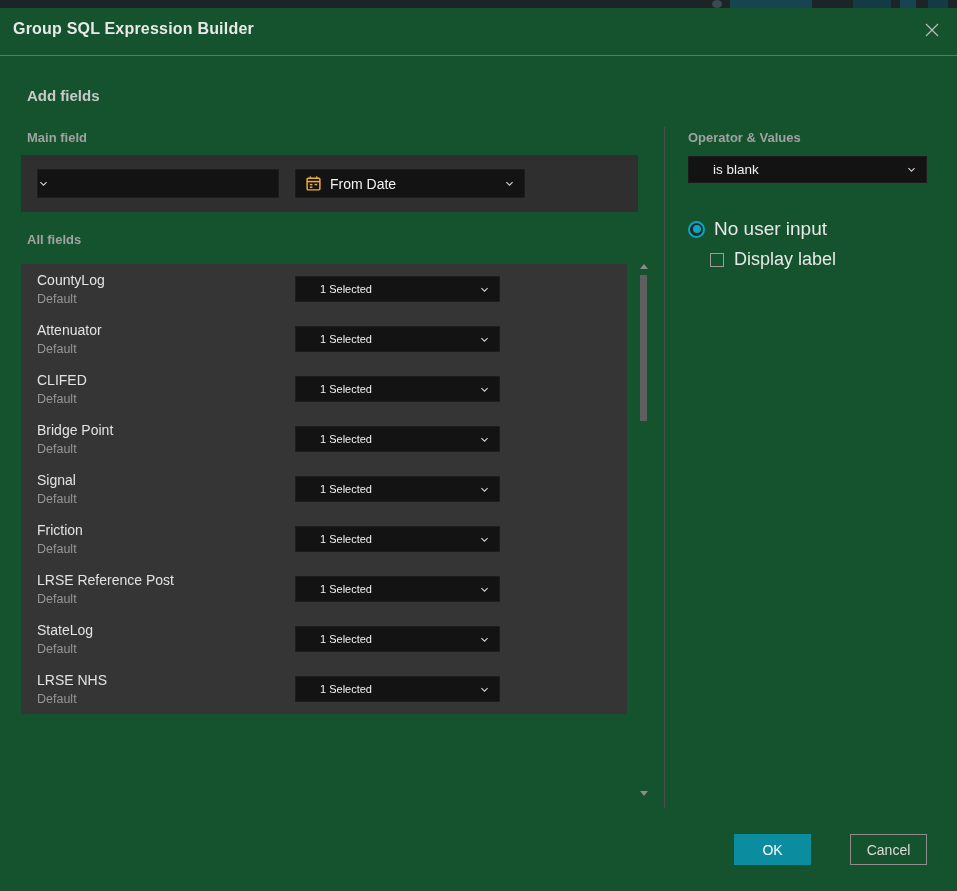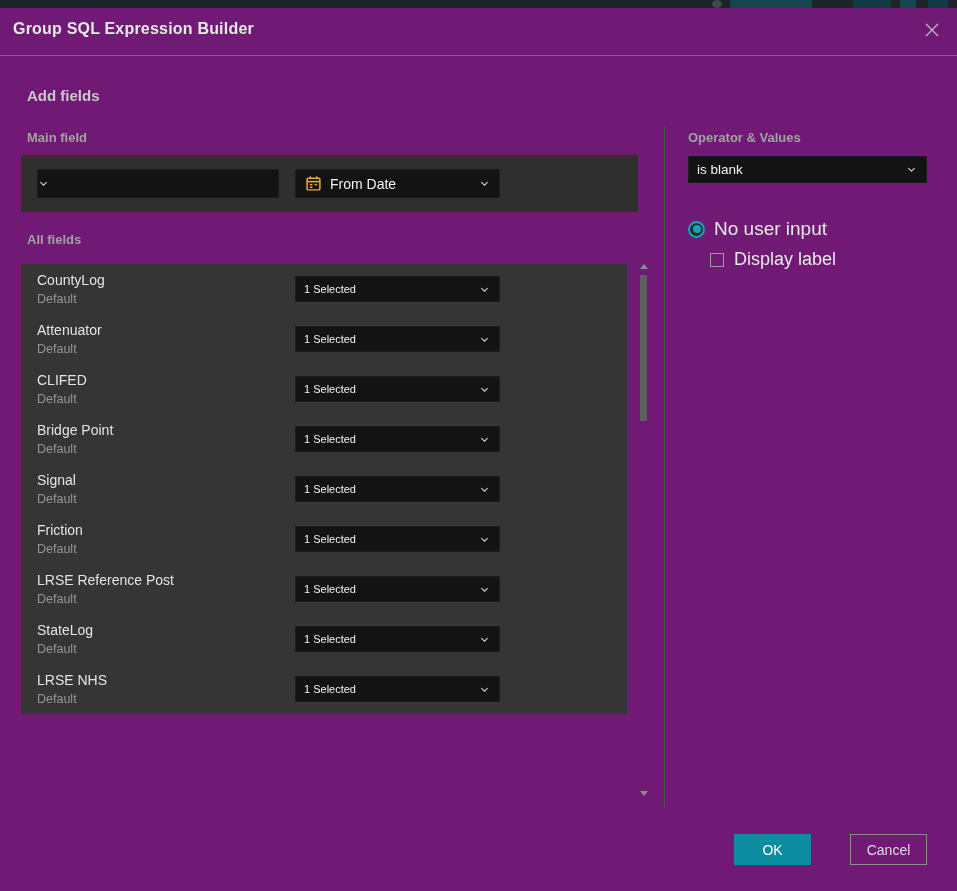--- a/index.html
+++ b/index.html
@@ -12,38 +12,38 @@
   }
   
   .bg-strip { position:absolute; top:0; left:0; width:957px; height:8px; background:#1c2427; overflow:hidden; }
   .bg-strip .frag { position:absolute; top:0; height:8px; }
   .f1 { left:712px; width:10px; background:#3a4a50; border-radius:50%; height:7px; }
   .f2 { left:730px; width:82px; background:#17454f; }
   .f3 { left:853px; width:38px; background:#143a44; }
   .f4 { left:900px; width:16px; background:#17454f; }
   .f5 { left:928px; width:20px; background:#143a44; }
 
-  .dialog { position:absolute; top:8px; left:0; width:957px; height:883px; background:#701a75; }
+  .dialog { position:absolute; top:8px; left:0; width:957px; height:883px; background:#14532d; }
 
   .titlebar { position:absolute; top:0; left:0; width:100%; height:48px; border-bottom:1px solid #6d6d6d; }
   .title { position:absolute; left:13px; top:12px; font-size:16px; font-weight:700; color:#e9e9e9; letter-spacing:.2px; }
   .close-btn { position:absolute; right:15px; top:12px; width:20px; height:20px; cursor:pointer; }
   .close-btn svg { width:20px; height:20px; stroke:#bdbdbd; stroke-width:1.2; }
 
   .section-heading { position:absolute; left:27px; font-size:15px; font-weight:700; color:#c9c9c9; }
   .sub-label { position:absolute; font-size:13px; font-weight:700; color:#a2a2a2; }
 
   
   .select { background:#131313; display:flex; align-items:center; cursor:pointer; border:1px solid #1d1d1d; }
-  .select .select-value { flex:1; font-size:14px; color:#f2f2f2; padding-left:8px; white-space:nowrap; overflow:hidden; }
+  .select .select-value { flex:1; font-size:14px; color:#f2f2f2; padding-left:24px; white-space:nowrap; overflow:hidden; }
   .select .chevron { width:11px; height:11px; margin-right:9px; fill:none; stroke:#d2d2d2; stroke-width:1.6; flex:none; }
 
   .main-panel { position:absolute; left:21px; top:147px; width:617px; height:57px; background:#2f2f2f; }
   .source-select { position:absolute; left:16px; top:14px; width:242px; height:29px; }
-  .mainfield-select { position:absolute; left:274px; top:14px; width:205px; height:29px; }
+  .mainfield-select { position:absolute; left:274px; top:14px; width:230px; height:29px; }
   .cal-icon { width:17px; height:17px; margin-left:9px; flex:none; }
   .cal-icon line, .cal-icon rect { stroke:#efae2e; fill:none; stroke-width:1.4; }
   .mainfield-select .select-value { padding-left:8px; }
 
   .fields-list { position:absolute; left:21px; top:256px; width:606px; height:531px; overflow:hidden; }
   .field-row { position:relative; width:606px; height:50px; background:#353535; }
   .row-name { position:absolute; left:16px; top:8px; font-size:14px; color:#e3e3e3; }
   .row-sub  { position:absolute; left:16px; top:28px; font-size:12.5px; color:#969696; }
   .small-select { position:absolute; left:274px; top:12px; width:205px; height:26px; }
   .small-select .select-value { font-size:11px; }

